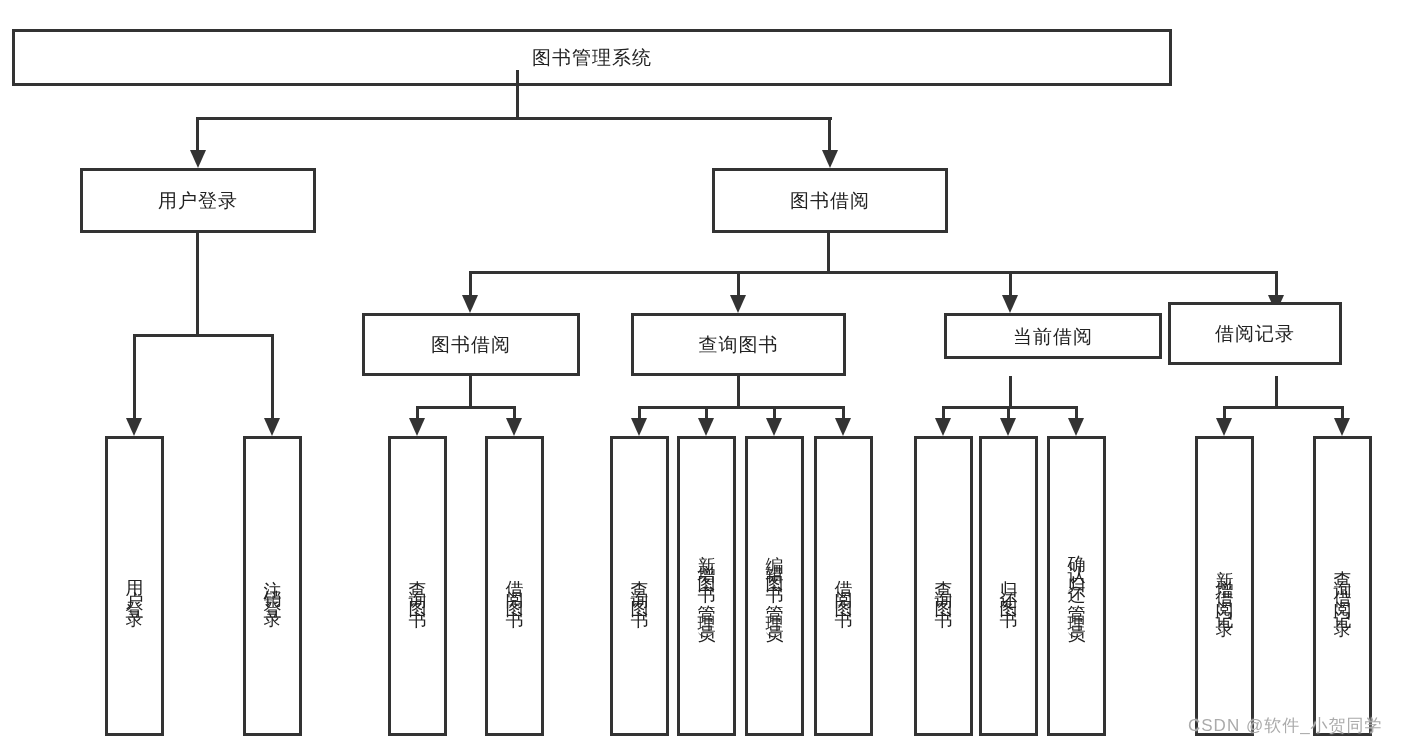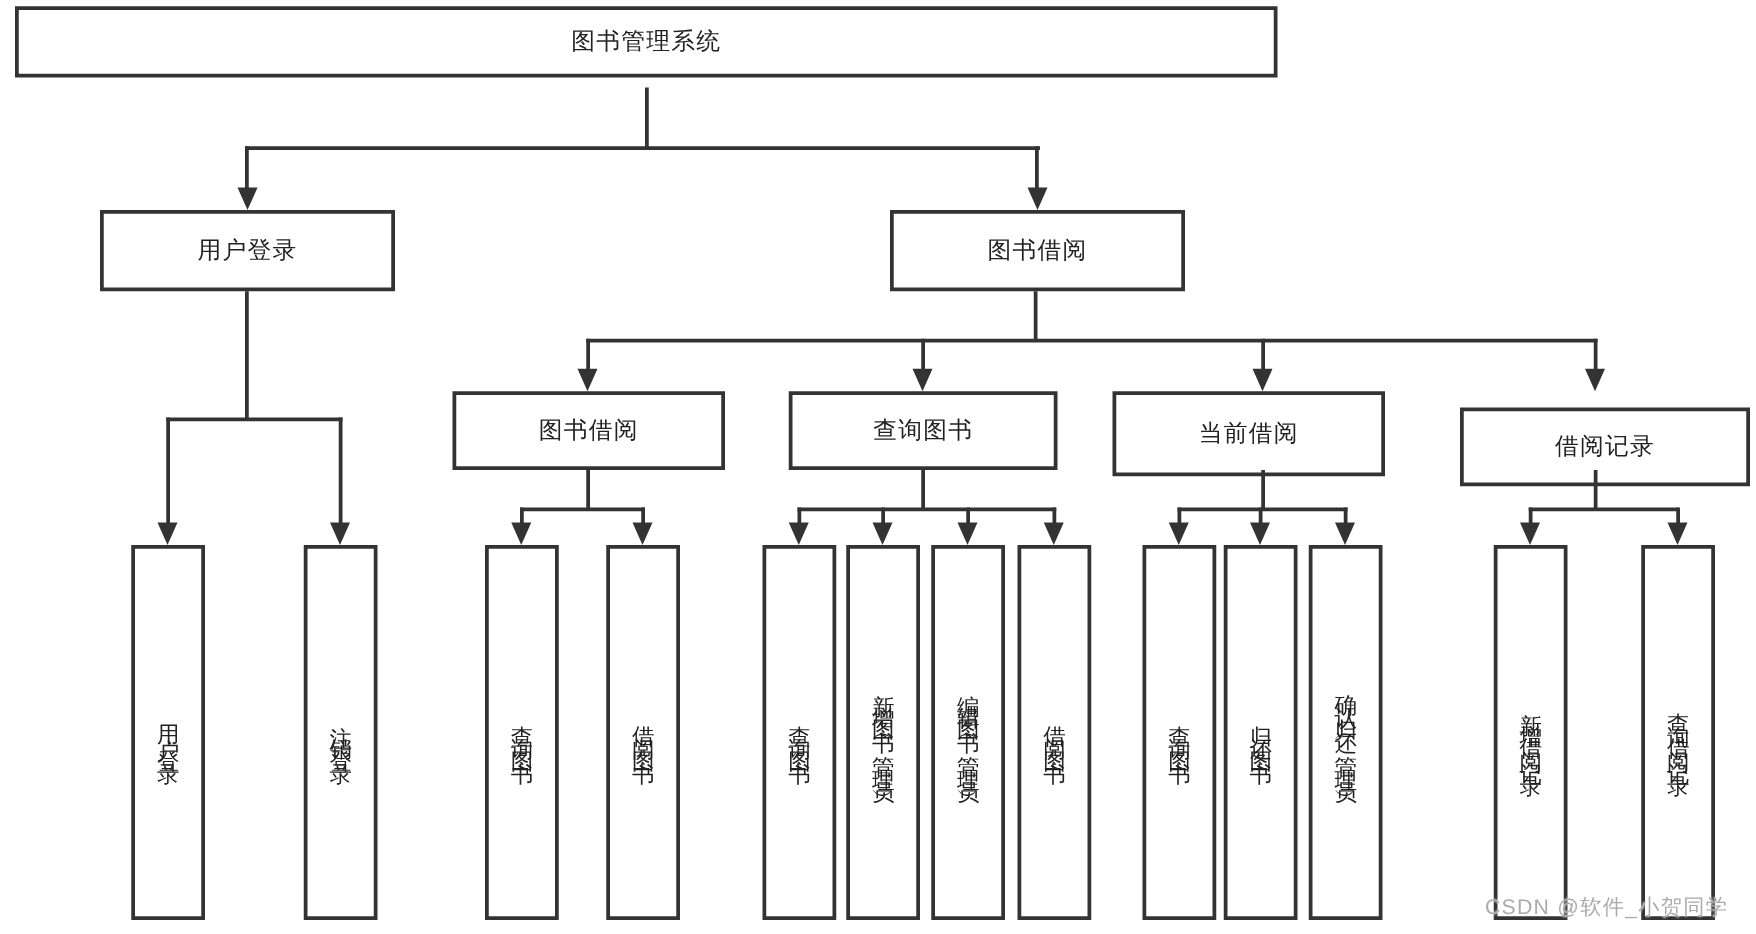--- a/index.html
+++ b/index.html
@@ -55,21 +55,21 @@
     letter-spacing: 1px;
     white-space: nowrap;
     text-shadow: 0 0 2px #ffffff;
   }
 </style>
 </head>
 <body>
 
 <div class="canvas">
 
-  <div class="node" style="left:12px; top:5px; width:1010px; height:57px">图书管理系统</div>
+  <div class="node" style="left:12px; top:29px; width:1160px; height:57px">图书管理系统</div>
 
   <div class="vl" style="left:516px; top:70px; height:49px"></div>
   <div class="hl" style="left:196px; top:117px; width:636px"></div>
   <div class="vl" style="left:196px; top:117px; height:36px"></div>
   <div class="vl" style="left:828px; top:117px; height:36px"></div>
   <div class="arrow" style="left:190px; top:150px"></div>
   <div class="arrow" style="left:822px; top:150px"></div>
 
   <div class="node" style="left:80px; top:168px; width:236px; height:65px">用户登录</div>
   <div class="node" style="left:712px; top:168px; width:236px; height:65px">图书借阅</div>
@@ -87,22 +87,22 @@
   <div class="vl" style="left:737px; top:271px; height:26px"></div>
   <div class="vl" style="left:1009px; top:271px; height:26px"></div>
   <div class="vl" style="left:1275px; top:271px; height:26px"></div>
   <div class="arrow" style="left:462px; top:295px"></div>
   <div class="arrow" style="left:730px; top:295px"></div>
   <div class="arrow" style="left:1002px; top:295px"></div>
   <div class="arrow" style="left:1268px; top:295px"></div>
 
   <div class="node" style="left:362px; top:313px; width:218px; height:63px">图书借阅</div>
   <div class="node" style="left:631px; top:313px; width:215px; height:63px">查询图书</div>
-  <div class="node" style="left:890px; top:313px; width:218px; height:68px">当前借阅</div>
-  <div class="node" style="left:1168px; top:326px; width:232px; height:63px">借阅记录</div>
+  <div class="node" style="left:944px; top:313px; width:218px; height:46px">当前借阅</div>
+  <div class="node" style="left:1168px; top:302px; width:174px; height:63px">借阅记录</div>
 
   <div class="vl" style="left:469px; top:376px; height:32px"></div>
   <div class="hl" style="left:416px; top:406px; width:100px"></div>
   <div class="vl" style="left:416px; top:406px; height:14px"></div>
   <div class="vl" style="left:513px; top:406px; height:14px"></div>
   <div class="arrow" style="left:409px; top:418px"></div>
   <div class="arrow" style="left:506px; top:418px"></div>
 
   <div class="vl" style="left:737px; top:376px; height:32px"></div>
   <div class="hl" style="left:638px; top:406px; width:207px"></div>

